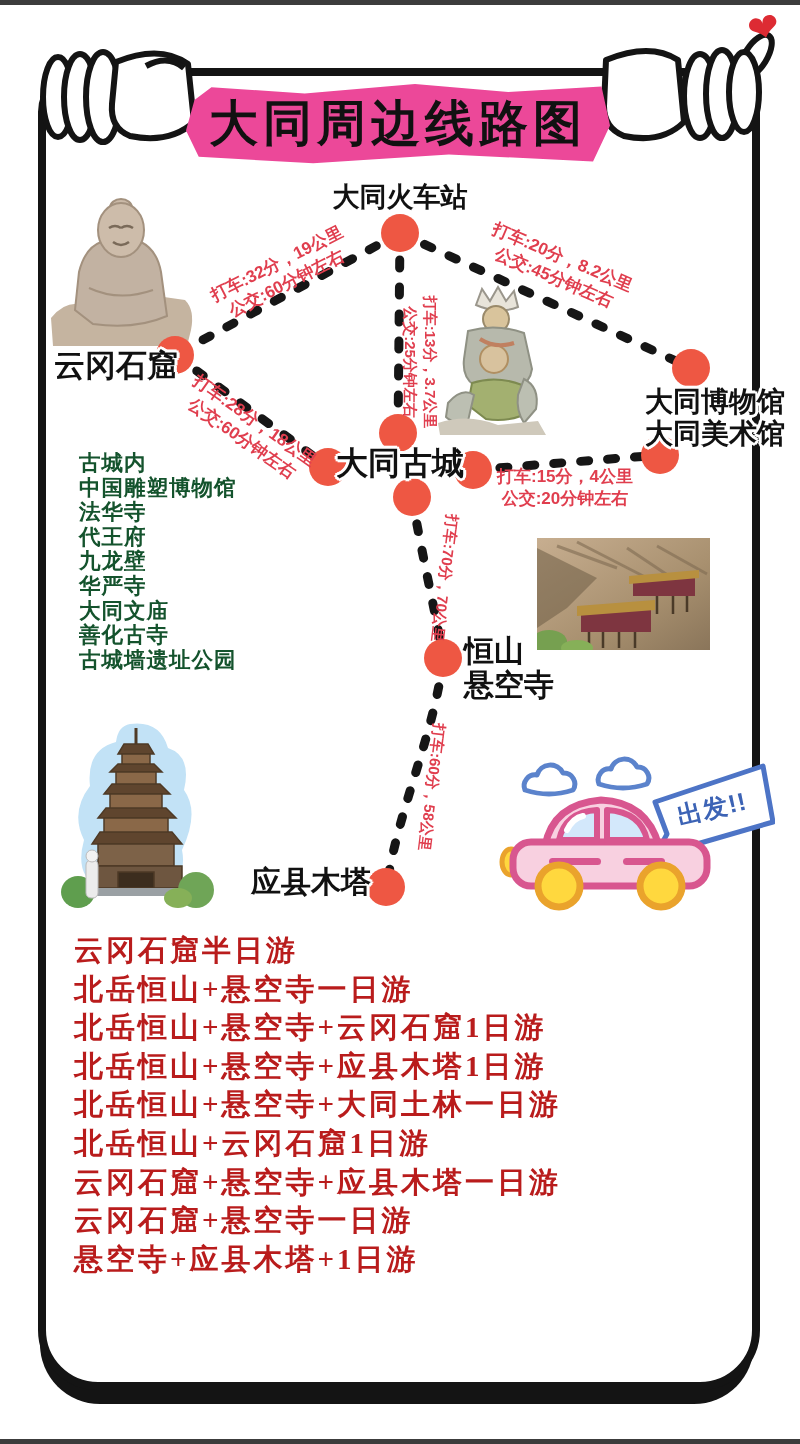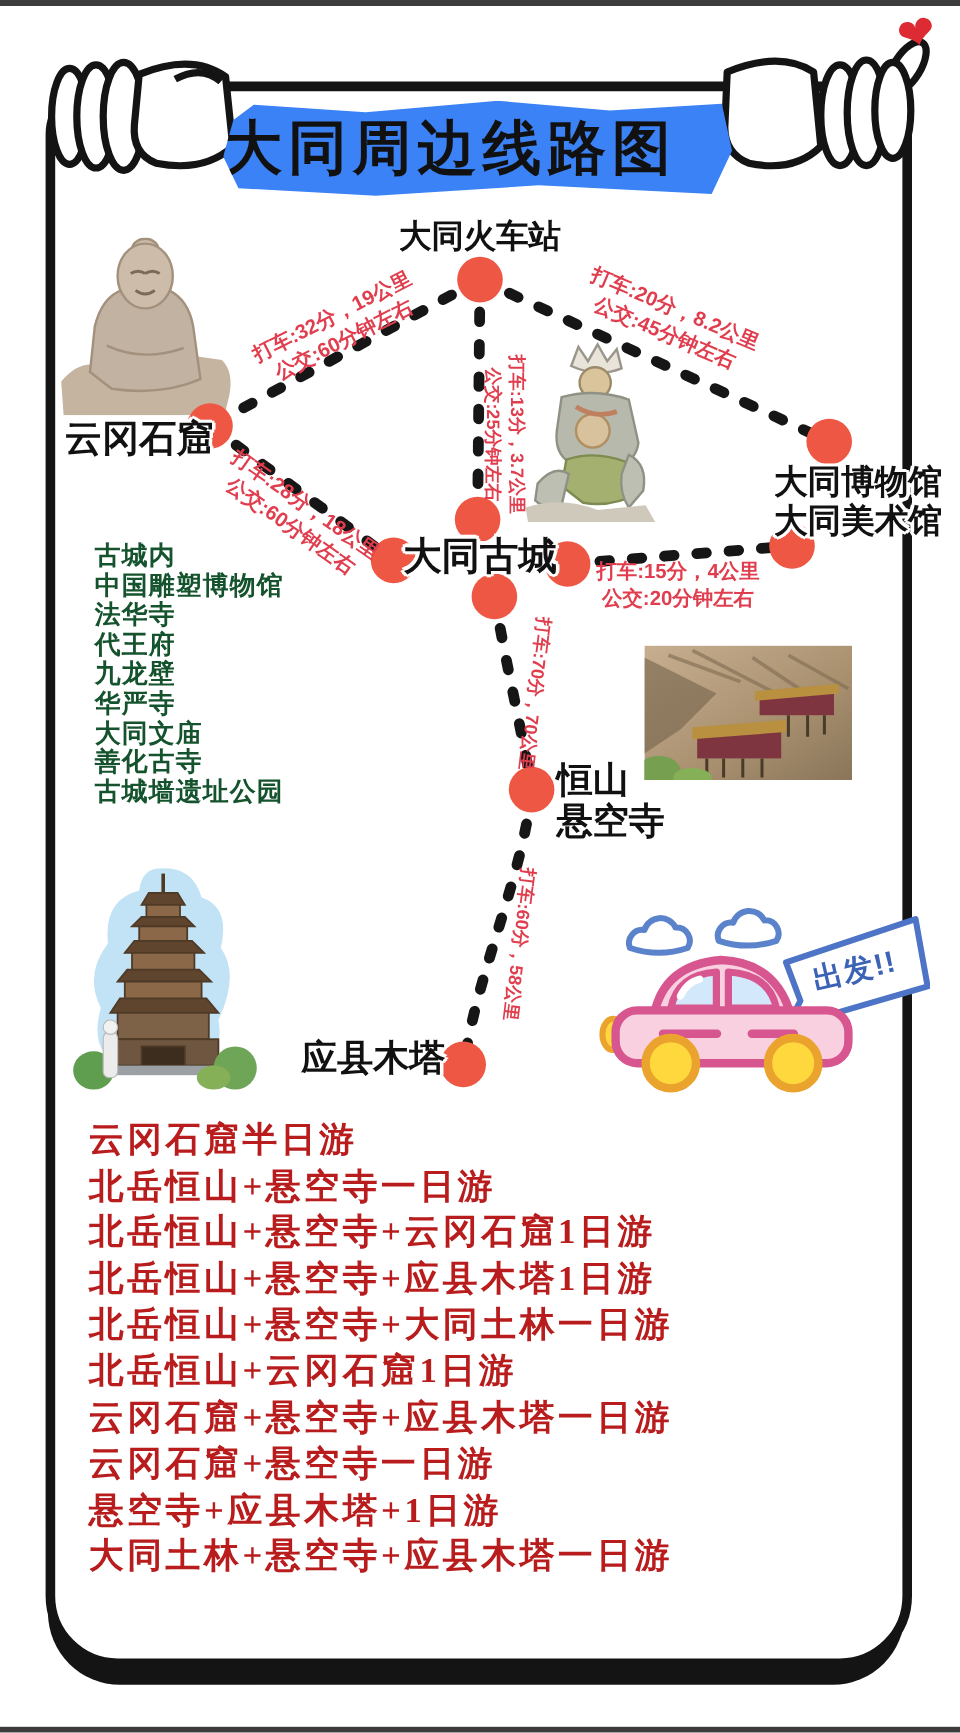--- a/index.html
+++ b/index.html
@@ -4,23 +4,23 @@
 <style>
   html,body{margin:0;padding:0;}
   body{font-family:"Liberation Sans","DejaVu Sans",sans-serif;background:#fff;}
   #page{position:relative;width:800px;height:1444px;background:#fff;overflow:hidden;}
   .strip{position:absolute;left:0;width:800px;height:5px;background:#3c3c3c;}
   #card-shadow{position:absolute;left:40px;top:90px;width:714px;height:1314px;background:#141414;border-radius:60px;}
   #card{position:absolute;left:38px;top:68px;width:706px;height:1306px;background:#fff;border:8px solid #141414;border-radius:44px 44px 60px 60px;}
   .abs{position:absolute;}
   .ctr{transform:translate(-50%,-50%);}
   
-  #title-banner{position:absolute;left:186px;top:84px;width:424px;height:80px;background:#3b82f6;
+  #title-banner{position:absolute;left:186px;top:84px;width:424px;height:80px;background:#ec4899;
     clip-path:polygon(2% 20%,6% 4%,28% 12%,54% 0%,76% 10%,98% 3%,100% 52%,96% 97%,62% 88%,30% 99%,3% 91%,0% 58%);
-    display:flex;align-items:center;}
+    display:flex;align-items:center;justify-content:center;}
   #title-text{font-size:49px;font-weight:900;letter-spacing:5px;color:#111;}
   
   .node{position:absolute;width:38px;height:38px;border-radius:50%;background:#ee5743;transform:translate(-50%,-50%);}
   .nlabel{position:absolute;font-weight:900;color:#111;white-space:nowrap;
     text-shadow:-2px -2px 0 #fff,2px -2px 0 #fff,-2px 2px 0 #fff,2px 2px 0 #fff,0 -3px 0 #fff,0 3px 0 #fff,-3px 0 0 #fff,3px 0 0 #fff;}
   .rlabel{position:absolute;color:#e03e4e;font-weight:700;font-size:17px;line-height:1.3;text-align:center;white-space:nowrap;}
   
   #sights-list{position:absolute;left:79px;top:451px;font-size:21.5px;font-weight:800;color:#14532d;letter-spacing:1px;}
   #sights-list .sight{line-height:24.6px;}
   #tours-list{position:absolute;left:74px;top:931px;font-family:"Liberation Serif","DejaVu Serif",serif;
@@ -234,15 +234,14 @@
   <div id="tours-list">
       <div class="tour">云冈石窟半日游</div>
       <div class="tour">北岳恒山+悬空寺一日游</div>
       <div class="tour">北岳恒山+悬空寺+云冈石窟1日游</div>
       <div class="tour">北岳恒山+悬空寺+应县木塔1日游</div>
       <div class="tour">北岳恒山+悬空寺+大同土林一日游</div>
       <div class="tour">北岳恒山+云冈石窟1日游</div>
       <div class="tour">云冈石窟+悬空寺+应县木塔一日游</div>
       <div class="tour">云冈石窟+悬空寺一日游</div>
       <div class="tour">悬空寺+应县木塔+1日游</div>
-      <div class="tour">大同土林+悬空寺+应县木塔一日游</div>
     </div>
 </div>
 
 </body></html>

